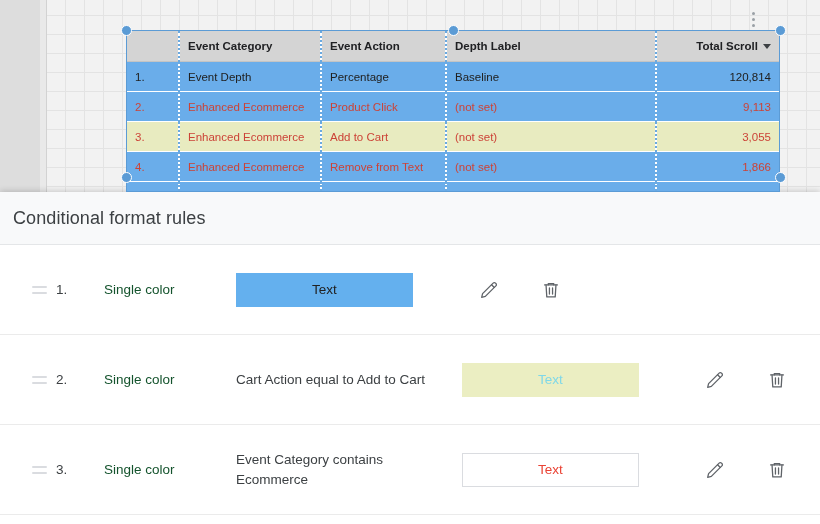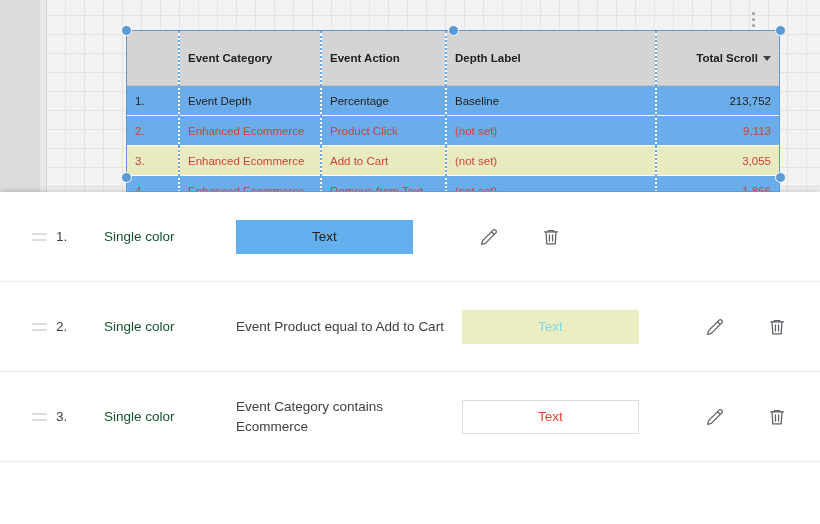--- a/index.html
+++ b/index.html
@@ -110,21 +110,21 @@
   .dtable col.c-act   { width: 125px; }
   .dtable col.c-lab   { width: 210px; }
   .dtable col.c-tot   { width: 123px; }
 
   .dtable thead th {
     background: #d4d4d4;
     color: #202124;
     font-weight: bold;
     font-size: 11.5px;
     height: 30px;
-    padding: 12px 8px;
+    padding: 0 8px;
     text-align: left;
     vertical-align: middle;
     border-bottom: 1px solid #c4c4c4;
     white-space: nowrap;
     overflow: hidden;
   }
   .dtable thead th.num { text-align: right; }
   .dtable thead th.divider {
     border-left: 2px dotted #6aa9e0;
   }
@@ -321,21 +321,21 @@
             <th class="divider">Depth Label</th>
             <th class="num divider"><span>Total Scroll</span><span class="sort-caret"></span></th>
           </tr>
         </thead>
         <tbody>
           <tr class="row-blue">
             <td>1.</td>
             <td class="divider-on">Event Depth</td>
             <td class="divider-on">Percentage</td>
             <td class="divider-on">Baseline</td>
-            <td class="num divider-on">213,752</td>
+            <td class="num divider-on">120,814</td>
           </tr>
           <tr class="row-blue">
             <td class="redtext">2.</td>
             <td class="redtext divider-on">Enhanced Ecommerce</td>
             <td class="redtext divider-on">Product Click</td>
             <td class="redtext divider-on">(not set)</td>
             <td class="num redtext divider-on">9,113</td>
           </tr>
           <tr class="row-yellow">
             <td class="redtext">3.</td>
@@ -363,20 +363,23 @@
     </div>
 
     <div class="handle h-tl"></div>
     <div class="handle h-tm"></div>
     <div class="handle h-tr"></div>
     <div class="handle h-bl"></div>
     <div class="handle h-br"></div>
   </div>
 
   <div class="rules-panel">
+    <div class="panel-header">
+      <span class="panel-title">Conditional format rules</span>
+    </div>
 
     <div class="rules-list">
 
       <div class="rule-row">
         <div class="drag-handle">
           <i></i>
           <i></i>
         </div>
         <div class="rule-index">1.</div>
         <div class="rule-type">Single color</div>
@@ -401,21 +404,21 @@
         </div>
       </div>
 
       <div class="rule-row">
         <div class="drag-handle">
           <i></i>
           <i></i>
         </div>
         <div class="rule-index">2.</div>
         <div class="rule-type">Single color</div>
-        <div class="rule-condition">Event Product equal to Add to Cart</div>
+        <div class="rule-condition">Cart Action equal to Add to Cart</div>
         <div class="rule-preview-wrap">
           <div class="preview-swatch" style="background: rgb(235, 238, 194); color: rgb(127, 216, 232); border: none;">Text</div>
         </div>
         <div class="rule-actions">
           <div class="icon-btn">
             <svg width="22" height="22" viewBox="0 0 24 24" fill="none" stroke="#5f6368" stroke-width="1.4" stroke-linecap="round" stroke-linejoin="round">
               <path d="M4 20l1-4L16.5 4.5a1.8 1.8 0 012.6 0l0.4 0.4a1.8 1.8 0 010 2.6L8 19l-4 1z"></path>
               <path d="M14.8 6.2l3 3"></path>
             </svg>
           </div>

